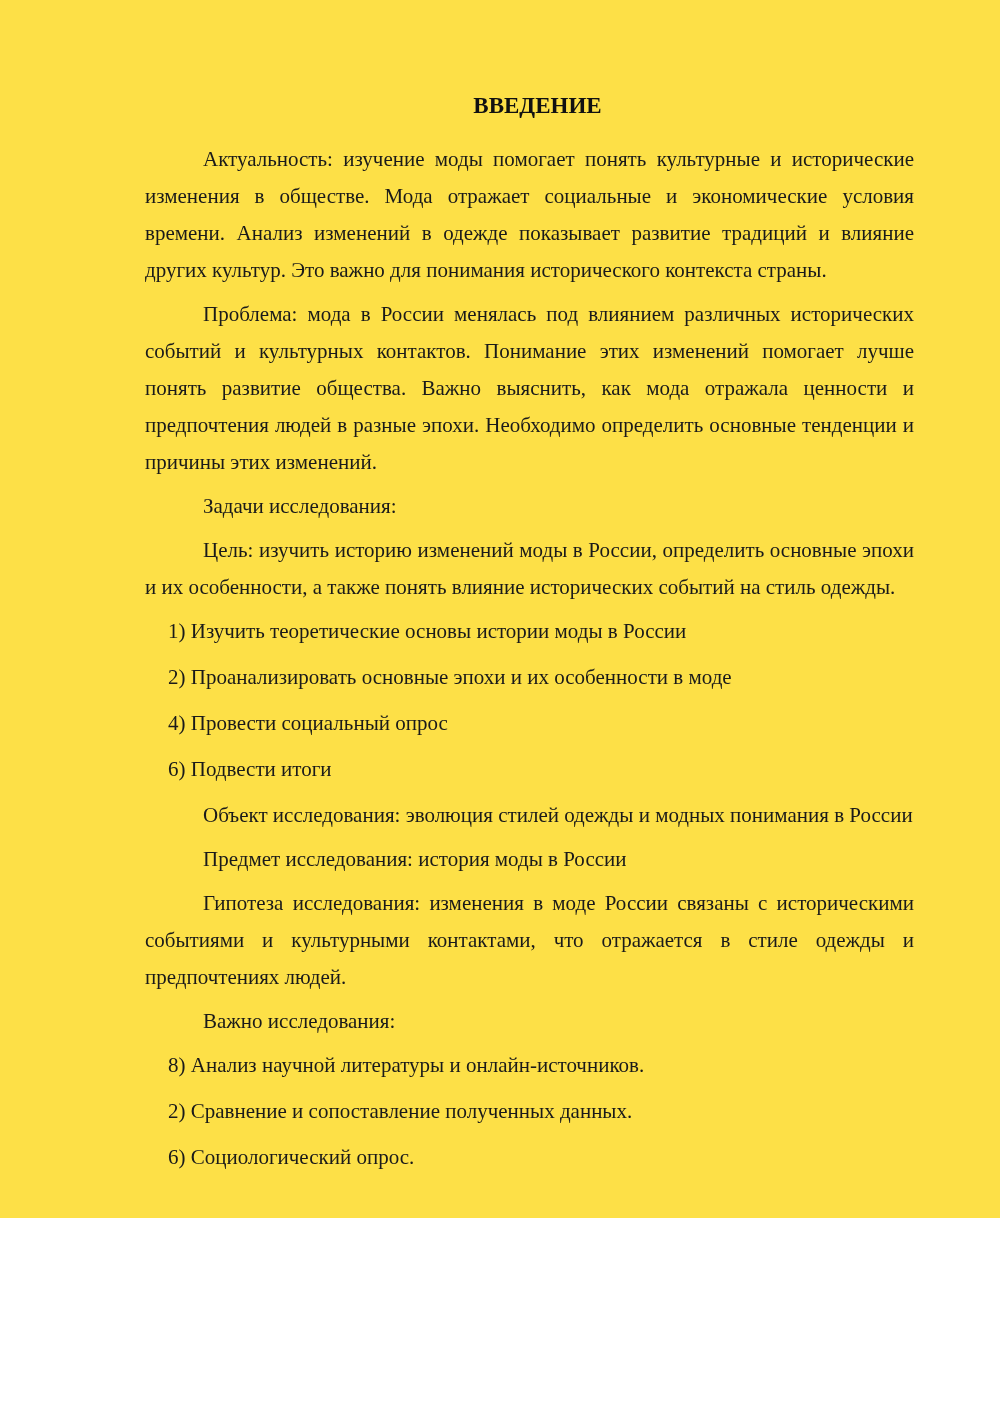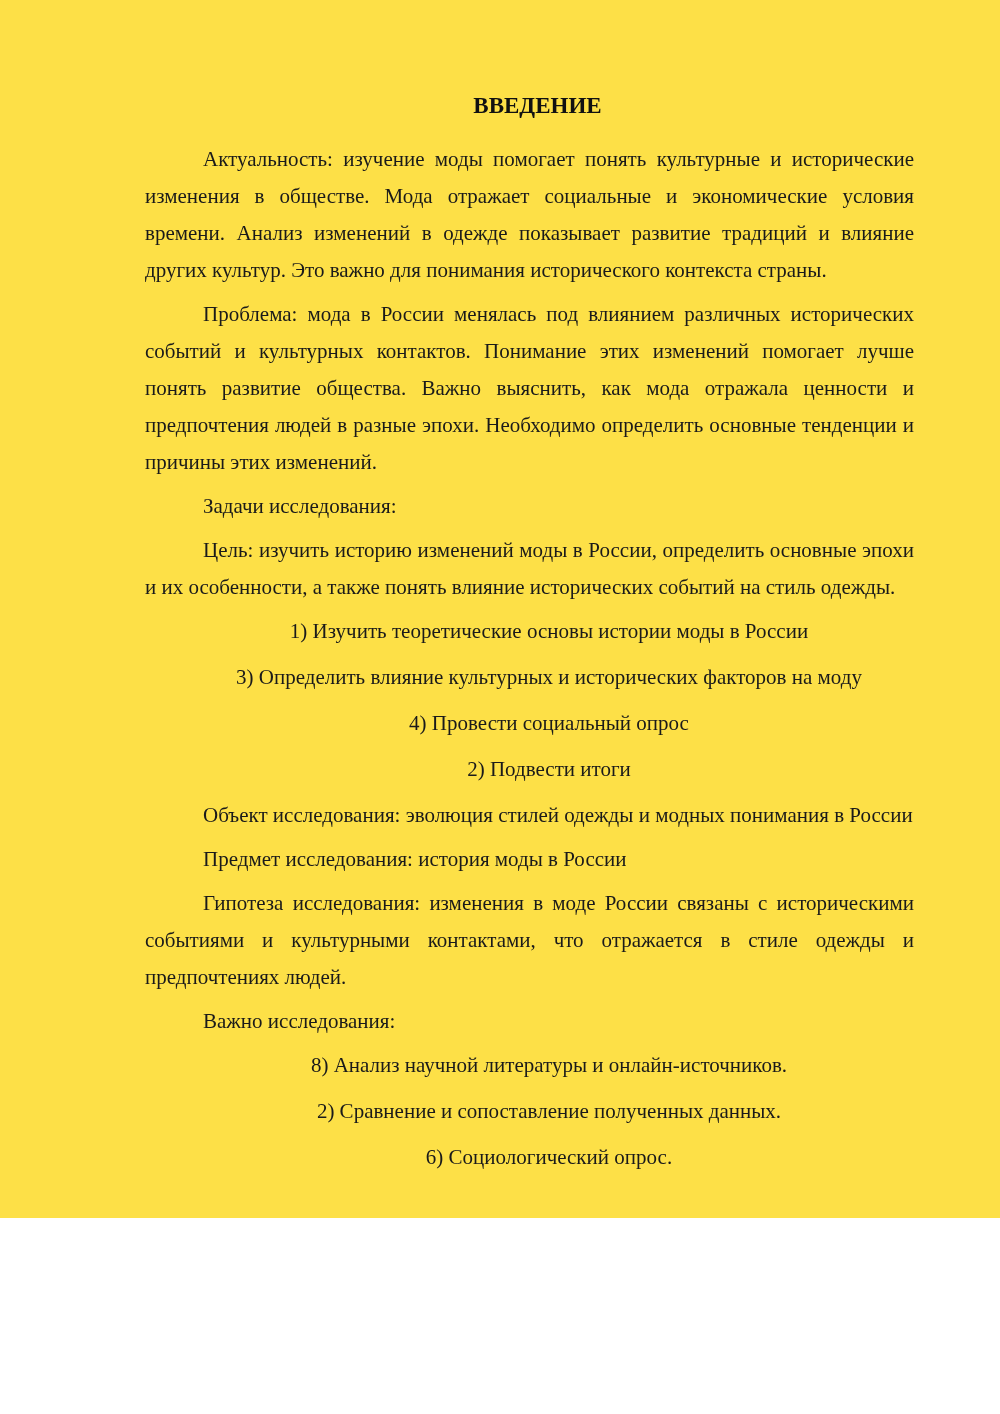--- a/index.html
+++ b/index.html
@@ -34,21 +34,21 @@
     font-size: 21px;
     line-height: 37px;
     text-align: justify;
     text-align-last: left;
     text-indent: 58px;
     margin: 0 16px 7px 0;
   }
   .list-item {
     font-size: 21px;
     line-height: 37px;
-    text-align: center;
+    text-align: left;
     margin: 0 0 9px 0;
     padding-left: 23px;
   }
   .page-number {
     position: absolute;
     top: 1332px;
     left: 145px;
     width: 785px;
     text-align: center;
     font-size: 20px;
@@ -62,23 +62,23 @@
 <div class="page">
   <div class="content">
     <h1 class="doc-title">ВВЕДЕНИЕ</h1>
 
     <p class="para">Актуальность: изучение моды помогает понять культурные и исторические изменения в обществе. Мода отражает социальные и экономические условия времени. Анализ изменений в одежде показывает развитие традиций и влияние других культур. Это важно для понимания исторического контекста страны.</p>
     <p class="para">Проблема: мода в России менялась под влиянием различных исторических событий и культурных контактов. Понимание этих изменений помогает лучше понять развитие общества. Важно выяснить, как мода отражала ценности и предпочтения людей в разные эпохи. Необходимо определить основные тенденции и причины этих изменений.</p>
     <p class="para">Задачи исследования:</p>
     <p class="para">Цель: изучить историю изменений моды в России, определить основные эпохи и их особенности, а также понять влияние исторических событий на стиль одежды.</p>
 
     <p class="list-item">1) Изучить теоретические основы истории моды в России</p>
-    <p class="list-item">3) Определить влияние культурных и исторических факторов на моду</p>
+    <p class="list-item">2) Проанализировать основные эпохи и их особенности в моде</p>
     <p class="list-item">4) Провести социальный опрос</p>
-    <p class="list-item">2) Подвести итоги</p>
+    <p class="list-item">6) Подвести итоги</p>
 
     <p class="para">Объект исследования: эволюция стилей одежды и модных понимания в России</p>
     <p class="para">Предмет исследования: история моды в России</p>
     <p class="para">Гипотеза исследования: изменения в моде России связаны с историческими событиями и культурными контактами, что отражается в стиле одежды и предпочтениях людей.</p>
     <p class="para">Важно исследования:</p>
 
     <p class="list-item">8) Анализ научной литературы и онлайн-источников.</p>
     <p class="list-item">2) Сравнение и сопоставление полученных данных.</p>
     <p class="list-item">6) Социологический опрос.</p>
   </div>

